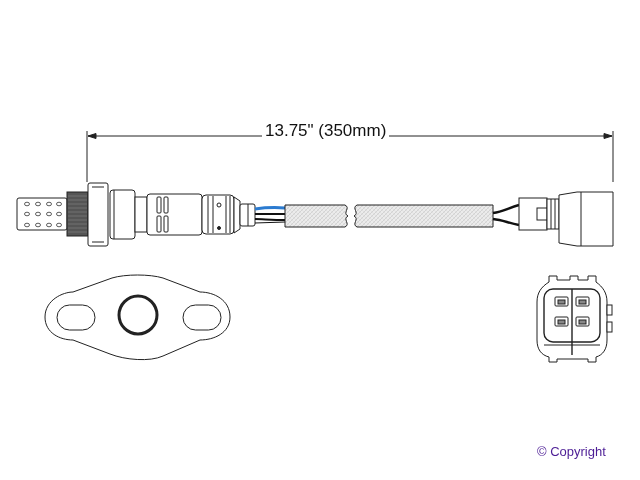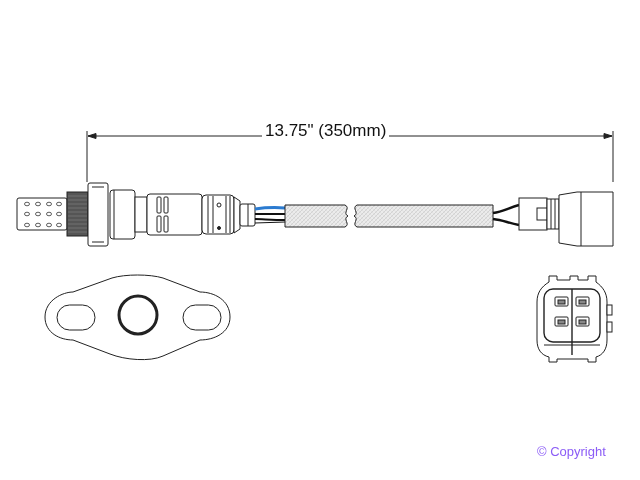--- a/index.html
+++ b/index.html
@@ -1,19 +1,19 @@
 <!DOCTYPE html>
 <html><head>
   <meta charset="utf-8">
   <style>
     html, body { margin: 0; padding: 0; background: #ffffff; }
     body { width: 640px; height: 480px; position: relative; overflow: hidden; font-family: "Liberation Sans", sans-serif; }
     #drawing { position: absolute; left: 0; top: 0; width: 640px; height: 480px; }
     .dim-label { position: absolute; left: 262px; top: 121px; font-size: 17px; color: #111; background: #fff; padding: 0 3px; line-height: 20px; }
-    .copyright { position: absolute; left: 537px; top: 444px; font-size: 13px; color: #8b5cf6; line-height: 16px; }
+    .copyright { position: absolute; left: 537px; top: 444px; font-size: 13px; color: #4c1d95; line-height: 16px; }
   </style>
 </head>
 <body>
 
 <svg id="drawing" viewBox="0 0 640 480" xmlns="http://www.w3.org/2000/svg">
   <defs>
     <pattern id="hatch" width="4" height="4" patternUnits="userSpaceOnUse">
       <rect width="4" height="4" fill="#ececec"></rect>
       <path d="M0 4 L4 0" stroke="#c8c8c8" stroke-width="0.7"></path>
       <path d="M0 0 L4 4" stroke="#d6d6d6" stroke-width="0.5"></path>

